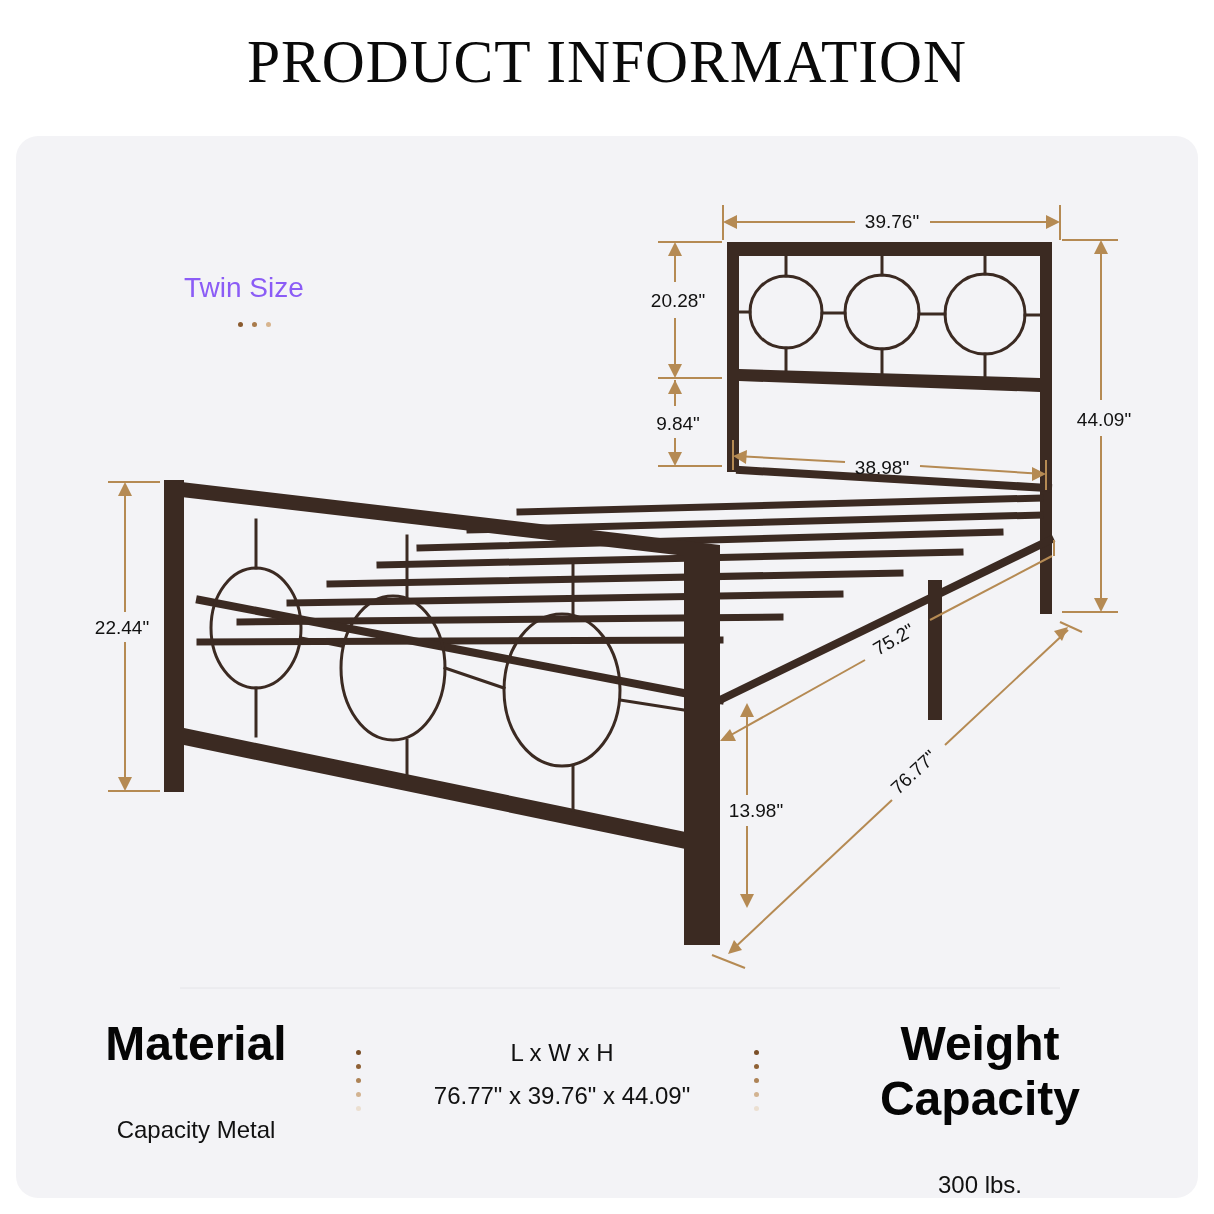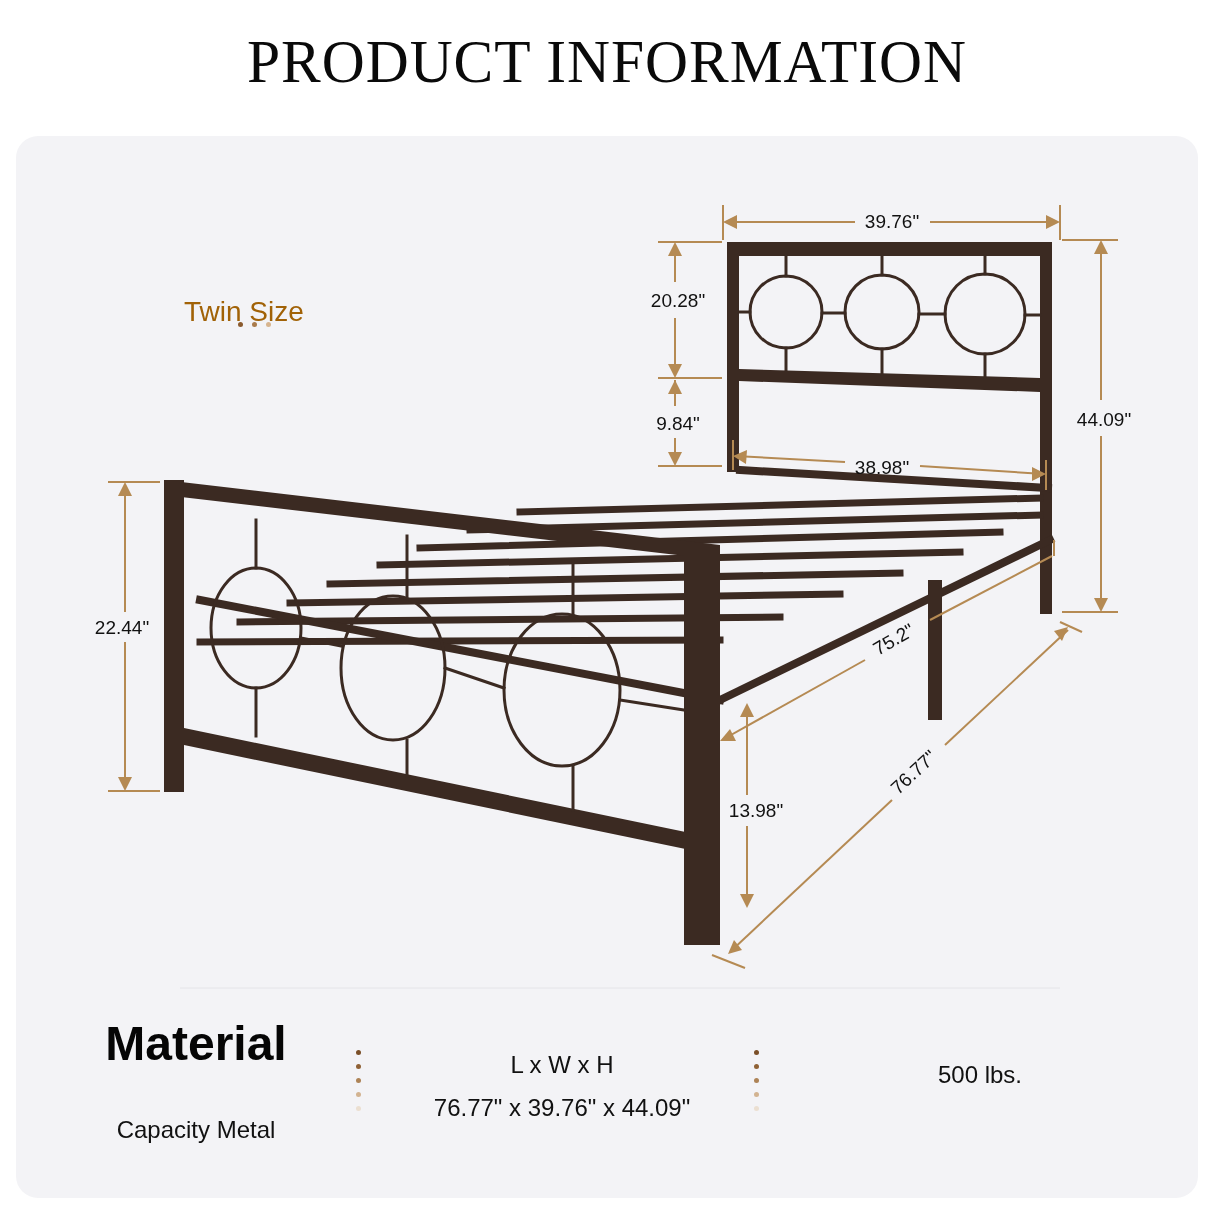--- a/index.html
+++ b/index.html
@@ -1,19 +1,19 @@
 <!DOCTYPE html>
 <html><head>
 <meta charset="utf-8">
 <style>
   html, body { margin:0; padding:0; background:#ffffff; }
   body { width:1214px; height:1214px; position:relative; overflow:hidden; font-family:"Liberation Sans", sans-serif; }
   .title { position:absolute; top:26px; left:0; width:1214px; text-align:center; font-family:"Liberation Serif", serif; font-size:62px; color:#0a0a0a; letter-spacing:1px; transform:scaleX(0.96); }
   .panel { position:absolute; left:16px; top:136px; width:1182px; height:1062px; background:#f3f3f6; border-radius:22px; }
-  .size-label { position:absolute; left:184px; top:296px; font-size:28px; color:#a16207; }
+  .size-label { position:absolute; left:184px; top:272px; font-size:28px; color:#8b5cf6; }
   .dots-h { position:absolute; left:238px; top:322px; display:flex; gap:9px; }
   .dot { width:5px; height:5px; border-radius:50%; }
   svg.diagram { position:absolute; left:0; top:0; }
   .dim { font-family:"Liberation Sans", sans-serif; font-size:19px; fill:#111; }
   .col { position:absolute; top:1016px; width:360px; text-align:center; }
   .col .h { font-weight:bold; font-size:48px; color:#050505; }
   .col .v { font-size:24px; color:#111; margin-top:28px; line-height:1.55; }
   .vdots { position:absolute; top:1050px; display:flex; flex-direction:column; gap:9px; }
   .vdots .dot { width:5px; height:5px; }
 </style>
@@ -175,29 +175,30 @@
 
 <div class="vdots" style="left:356px;">
   <span class="dot" style="background:#7a4f28"></span>
   <span class="dot" style="background:#8f6136"></span>
   <span class="dot" style="background:#ad8356"></span>
   <span class="dot" style="background:#d2b391"></span>
   <span class="dot" style="background:#ebdfd1"></span>
 </div>
 
 <div class="col" style="left:382px;">
-  <div class="v" style="margin-top:30px;">
+  <div class="v" style="margin-top:18px;">
     <div>L x W x H</div>
     <div style="margin-top:6px;">76.77" x 39.76" x 44.09"</div>
   </div>
 </div>
 
 <div class="vdots" style="left:754px;">
   <span class="dot" style="background:#7a4f28"></span>
   <span class="dot" style="background:#8f6136"></span>
   <span class="dot" style="background:#ad8356"></span>
   <span class="dot" style="background:#d2b391"></span>
   <span class="dot" style="background:#ebdfd1"></span>
 </div>
 
 <div class="col" style="left:800px;">
-  <div class="v" style="margin-top:40px;">500 lbs.</div>
+  <div class="h">Weight Capacity</div>
+  <div class="v" style="margin-top:40px;">300 lbs.</div>
 </div>
 
 </body></html>

